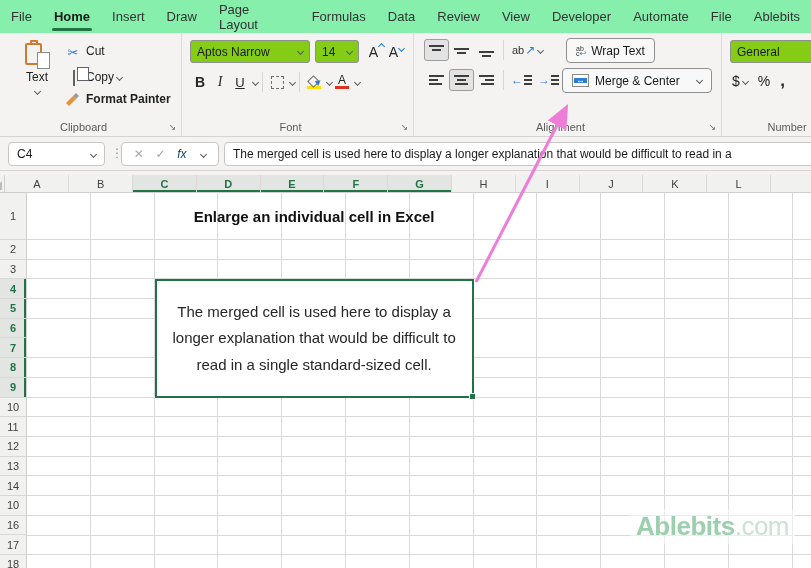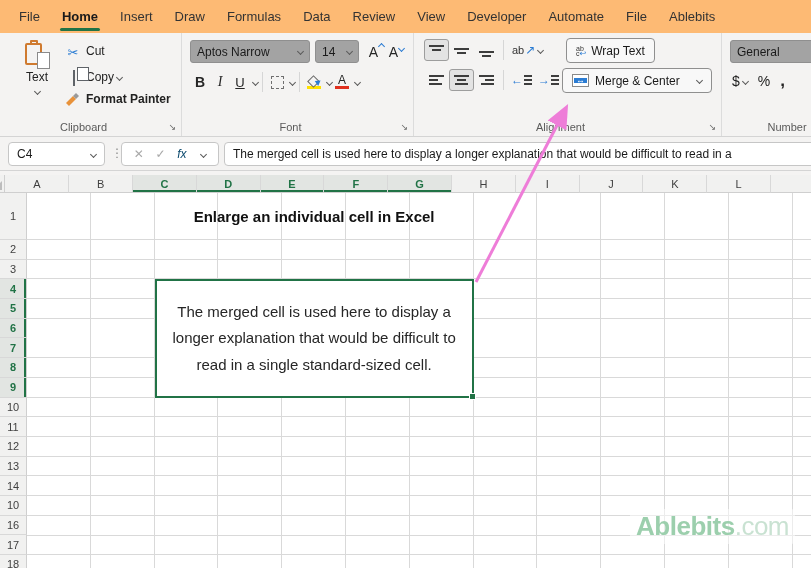--- a/index.html
+++ b/index.html
@@ -4,21 +4,21 @@
 <style>
   :root{
     --accent-green:#217346; --arrow-pink:#ee7dd8; --blue:#2b7cd3;
     --red:#e0301e; --yellow:#ffe100; --watermark-bold:#9ccfad; --watermark-light:#c9e2d2;
   }
   *{box-sizing:border-box;margin:0;padding:0;font-family:"Liberation Sans",sans-serif;}
   body{background:#888;}
   .screen{position:relative;width:811px;height:568px;background:#fff;overflow:hidden;color:#262626;}
 
   
-  .menubar{position:absolute;left:0;top:0;width:100%;height:33px;background:#fdba74;display:flex;align-items:center;padding-left:8px;}
+  .menubar{position:absolute;left:0;top:0;width:100%;height:33px;background:#86efac;display:flex;align-items:center;padding-left:0;}
   .menu-item{position:relative;padding:0 11px;font-size:13px;color:#333;height:33px;display:flex;align-items:center;cursor:default;}
   .menu-item.active{font-weight:bold;color:#1a1a1a;}
   .menu-item.active::after{content:"";position:absolute;left:9px;right:9px;bottom:2px;height:3px;border-radius:2px;background:var(--accent-green);}
 
   
   .ribbon{position:absolute;left:0;top:33px;width:100%;height:104px;background:#f4f3f2;border-bottom:1px solid #d4d4d4;}
   .group{position:absolute;top:0;height:103px;border-right:1px solid #dcdcdc;}
   .g-clip{left:0;width:182px;}
   .g-font{left:182px;width:232px;}
   .g-align{left:414px;width:308px;}
@@ -39,21 +39,21 @@
   .clip-page{position:absolute;right:0px;bottom:-2px;width:13px;height:17px;background:#fff;border:1px solid #8a8a8a;}
   .clip-row{position:absolute;left:64px;display:flex;align-items:center;height:26px;font-size:12px;color:#222;cursor:pointer;}
   .clip-row .ic{width:18px;text-align:center;margin-right:4px;flex:none;}
   .scissors{color:var(--blue);font-size:13px;}
   .copy-ic{position:relative;width:10px;height:12px;border:1.3px solid #5f6368;background:#fff;z-index:0;margin-left:2px;}
   .copy-ic::before{content:"";position:absolute;top:-4px;left:3px;width:10px;height:12px;border:1.3px solid #5f6368;background:#fff;z-index:-1;}
 
   
   .row1{position:absolute;left:8px;top:7px;display:flex;align-items:center;}
   .row2{position:absolute;left:8px;top:38px;display:flex;align-items:center;}
-  .combo{height:23px;background:#a3a3a3;border:1px solid #8f8f8f;border-radius:3px;display:flex;align-items:center;padding:0 6px;font-size:12px;color:#1a1a1a;cursor:pointer;}
+  .combo{height:23px;background:#84cc16;border:1px solid #8f8f8f;border-radius:3px;display:flex;align-items:center;padding:0 6px;font-size:12px;color:#1a1a1a;cursor:pointer;}
   .combo .chv{margin-left:auto;}
   .font-combo{width:120px;margin-right:5px;}
   .size-combo{width:44px;margin-right:7px;}
   .fbtn{display:flex;align-items:center;justify-content:center;min-width:20px;height:22px;cursor:pointer;border-radius:3px;padding:0 2px;}
   .bold-b{font-weight:bold;font-size:14px;}
   .ital-i{font-style:italic;font-family:"Liberation Serif",serif;font-size:14px;}
   .und-u{text-decoration:underline;font-size:13px;}
   .grow{position:relative;font-size:14px;}
   .caret{display:inline-block;width:5px;height:5px;border-right:1.4px solid var(--blue);border-bottom:1.4px solid var(--blue);}
   .caret.up{transform:rotate(-135deg);position:relative;top:-5px;left:1px;}
@@ -134,20 +134,21 @@
 <body>
 
 <div class="screen">
 
   <div class="menubar">
 
   <div class="menu-item">File</div>
       <div class="menu-item active">Home</div>
       <div class="menu-item">Insert</div>
       <div class="menu-item">Draw</div>
+      <div class="menu-item">Page Layout</div>
       <div class="menu-item">Formulas</div>
       <div class="menu-item">Data</div>
       <div class="menu-item">Review</div>
       <div class="menu-item">View</div>
       <div class="menu-item">Developer</div>
       <div class="menu-item">Automate</div>
       <div class="menu-item">File</div>
       <div class="menu-item">Ablebits</div>
     </div>
 

